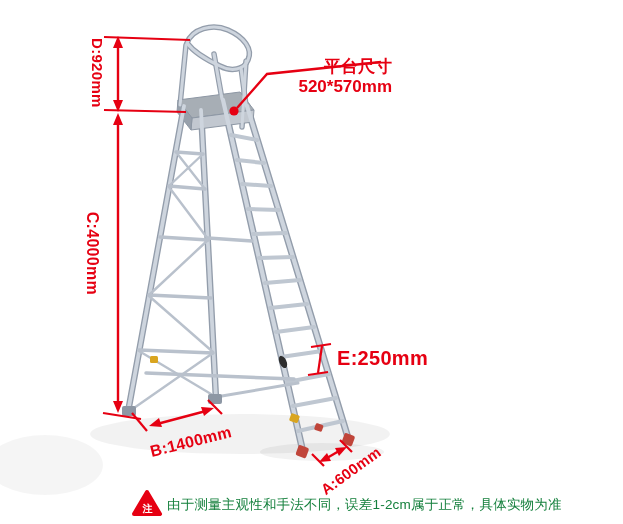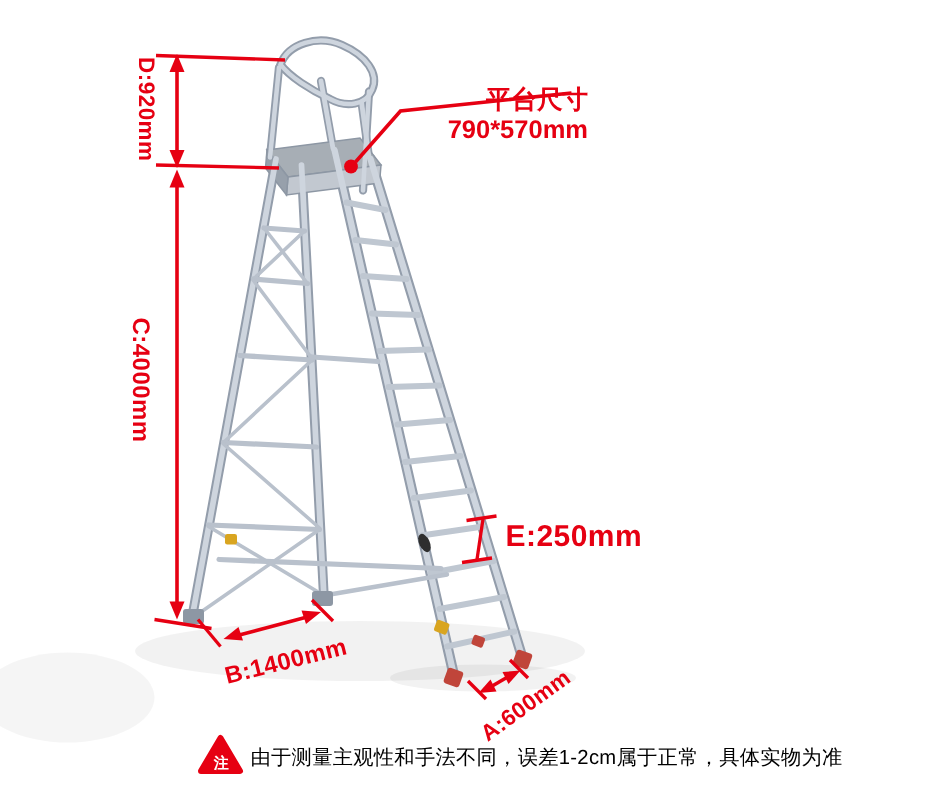--- a/index.html
+++ b/index.html
@@ -15,21 +15,21 @@
   .dim{font-size:15px;font-weight:600;letter-spacing:.3px;}
   .dim-d{left:52px;top:65px;width:90px;text-align:center;transform:rotate(90deg);}
   .dim-c{left:37px;top:245px;width:110px;text-align:center;transform:rotate(90deg);font-size:16px;}
   .dim-b{left:136px;top:434px;width:110px;text-align:center;transform:rotate(-14deg);font-size:16px;}
   .dim-a{left:301px;top:463px;width:100px;text-align:center;transform:rotate(-36deg);}
   .dim-e{left:337px;top:348px;font-size:20px;}
   .platform-callout{left:270px;top:16px;width:122px;text-align:right;margin-top:42px;}
   .platform-callout .t1{font-size:17px;font-weight:700;}
   .platform-callout .t2{font-size:17px;font-weight:600;margin-top:2px;}
   .note-text{
-    position:absolute;left:167px;top:496px;color:#000000;font-size:13.5px;
+    position:absolute;left:167px;top:496px;color:#15803d;font-size:13.5px;
     letter-spacing:.2px;white-space:nowrap;
   }
   .note-badge{
     position:absolute;left:140px;top:502px;width:15px;text-align:center;
     color:#ffffff;font-size:10px;font-weight:700;
   }
 </style>
 </head>
 <body>
 
@@ -164,21 +164,21 @@
         <path d="M237,108 L267,74 L381,62" stroke-width="2.4"></path>
         <circle cx="234" cy="111" r="4.6" fill="#e60012" stroke="none"></circle>
       </g>
 
       <polygon points="134,514 147,492 160,514" stroke-width="4" stroke-linejoin="round"></polygon>
     </g>
   </svg>
 
   <div class="lbl platform-callout">
     <div class="t1">平台尺寸</div>
-    <div class="t2">790*570mm</div>
+    <div class="t2">520*570mm</div>
   </div>
 
   <div class="lbl dim dim-d">D:920mm</div>
   <div class="lbl dim dim-c">C:4000mm</div>
   <div class="lbl dim dim-b">B:1400mm</div>
   <div class="lbl dim dim-a">A:600mm</div>
   <div class="lbl dim dim-e">E:250mm</div>
 
   <div class="note-badge">注</div>
   <div class="note-text">由于测量主观性和手法不同，误差1-2cm属于正常，具体实物为准</div>

